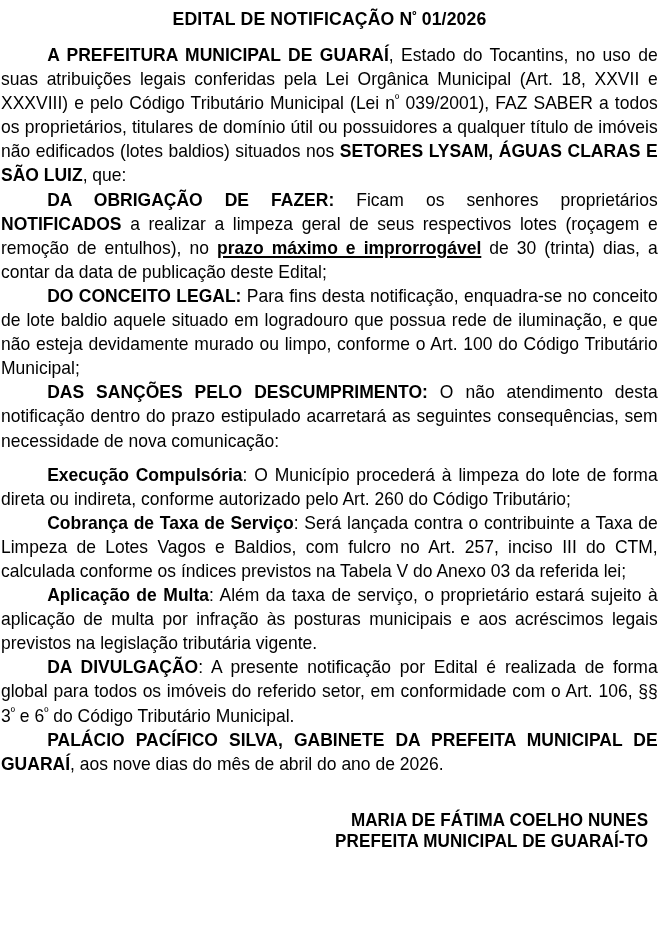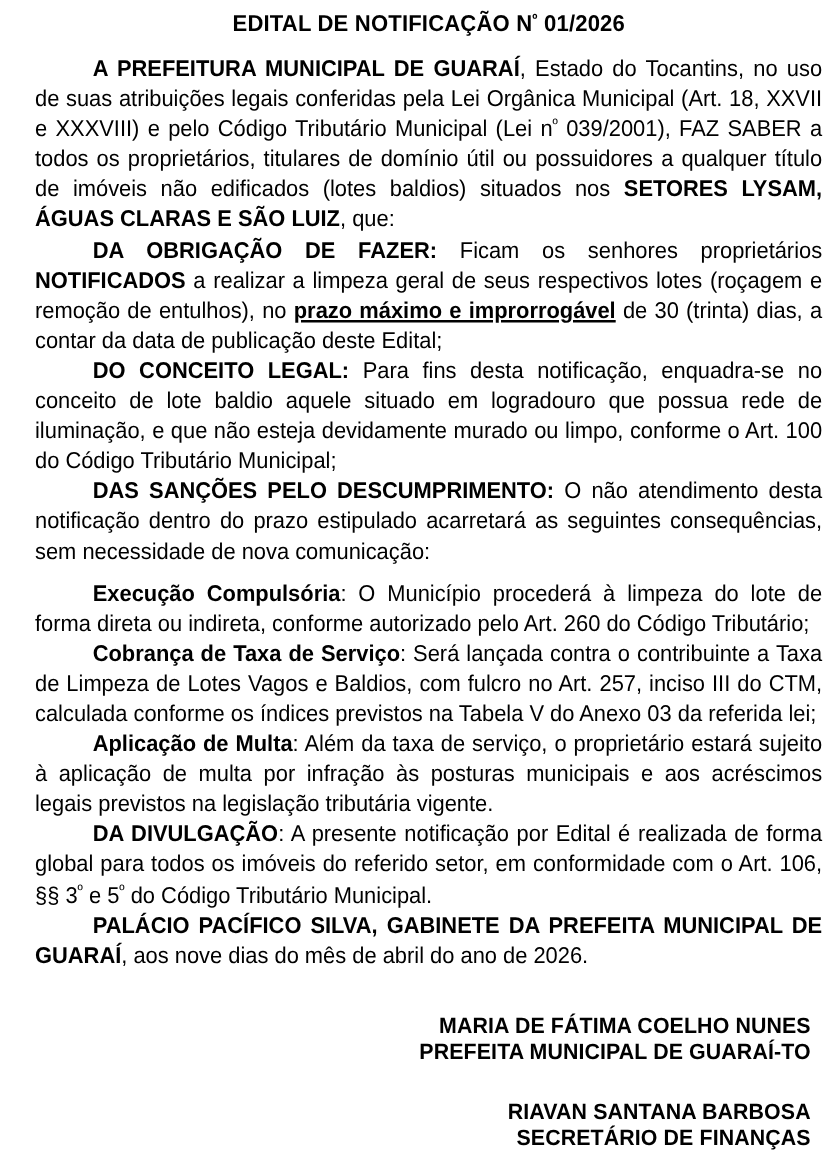--- a/index.html
+++ b/index.html
@@ -16,21 +16,21 @@
     font-family: "Liberation Sans", "DejaVu Sans", sans-serif;
     color: #000000;
     -webkit-font-smoothing: antialiased;
   }
 
   #document-page {
     box-sizing: border-box;
     width: 669px;
     height: 814px;
     background: #ffffff;
-    padding: 8px 11px 0 28px;
+    padding: 8px 11px 0 1px;
   }
 
   
   .doc-title {
     font-size: 18.3px;
     font-weight: bold;
     text-align: center;
     letter-spacing: 0.15px;
     line-height: 22px;
     margin: 0 0 13px 0;
@@ -124,28 +124,24 @@
   </h1>
 
   <div class="body-block" id="body-block">
       <p class="para"><b class="bold">A PREFEITURA MUNICIPAL DE GUARAÍ</b><span>, Estado do Tocantins, no uso de suas atribuições legais conferidas pela Lei Orgânica Municipal (Art. 18, XXVII e XXXVIII) e pelo Código Tributário Municipal (Lei n</span><sup class="ord">º</sup><span> 039/2001), FAZ SABER a todos os proprietários, titulares de domínio útil ou possuidores a qualquer título de imóveis não edificados (lotes baldios) situados nos </span><b class="bold">SETORES LYSAM, ÁGUAS CLARAS E SÃO LUIZ</b><span>, que:</span></p>
       <p class="para"><b class="bold">DA OBRIGAÇÃO DE FAZER:</b><span> Ficam os senhores proprietários </span><b class="bold">NOTIFICADOS</b><span> a realizar a limpeza geral de seus respectivos lotes (roçagem e remoção de entulhos), no </span><span class="u-bold">prazo máximo e improrrogável</span><span> de 30 (trinta) dias, a contar da data de publicação deste Edital;</span></p>
       <p class="para"><b class="bold">DO CONCEITO LEGAL:</b><span> Para fins desta notificação, enquadra-se no conceito de lote baldio aquele situado em logradouro que possua rede de iluminação, e que não esteja devidamente murado ou limpo, conforme o Art. 100 do Código Tributário Municipal;</span></p>
       <p class="para"><b class="bold-spaced">DAS SANÇÕES PELO DESCUMPRIMENTO:</b><span> O não atendimento desta notificação dentro do prazo estipulado acarretará as seguintes consequências, sem necessidade de nova comunicação:</span></p>
       <p class="para gap-before"><b class="bold">Execução Compulsória</b><span>: O Município procederá à limpeza do lote de forma direta ou indireta, conforme autorizado pelo Art. 260 do Código Tributário;</span></p>
       <p class="para"><b class="bold-spaced">Cobrança de Taxa de Serviço</b><span>: Será lançada contra o contribuinte a Taxa de Limpeza de Lotes Vagos e Baldios, com fulcro no Art. 257, inciso III do CTM, calculada conforme os índices previstos na Tabela V do Anexo 03 da referida lei;</span></p>
       <p class="para"><b class="bold">Aplicação de Multa</b><span>: Além da taxa de serviço, o proprietário estará sujeito à aplicação de multa por infração às posturas municipais e aos acréscimos legais previstos na legislação tributária vigente.</span></p>
-      <p class="para"><b class="bold">DA DIVULGAÇÃO</b><span>: A presente notificação por Edital é realizada de forma global para todos os imóveis do referido setor, em conformidade com o Art. 106, §§ 3</span><sup class="ord">º</sup><span> e 5</span><sup class="ord">º</sup><span> do Código Tributário Municipal.</span></p>
+      <p class="para"><b class="bold">DA DIVULGAÇÃO</b><span>: A presente notificação por Edital é realizada de forma global para todos os imóveis do referido setor, em conformidade com o Art. 106, §§ 3</span><sup class="ord">º</sup><span> e 6</span><sup class="ord">º</sup><span> do Código Tributário Municipal.</span></p>
       <p class="para"><b class="bold-spaced">PALÁCIO PACÍFICO SILVA, GABINETE DA PREFEITA MUNICIPAL DE GUARAÍ</b><span>, aos nove dias do mês de abril do ano de 2026.</span></p>
     </div>
 
   <div class="signature-area" id="signature-area">
       <div class="sig-group">
         <div class="sig-line">MARIA DE FÁTIMA COELHO NUNES</div>
         <div class="sig-line">PREFEITA MUNICIPAL DE GUARAÍ-TO</div>
       </div>
-      <div class="sig-group">
-        <div class="sig-line">RIAVAN SANTANA BARBOSA</div>
-        <div class="sig-line">SECRETÁRIO DE FINANÇAS</div>
-      </div>
     </div>
 
 </div>
 
 </body></html>

